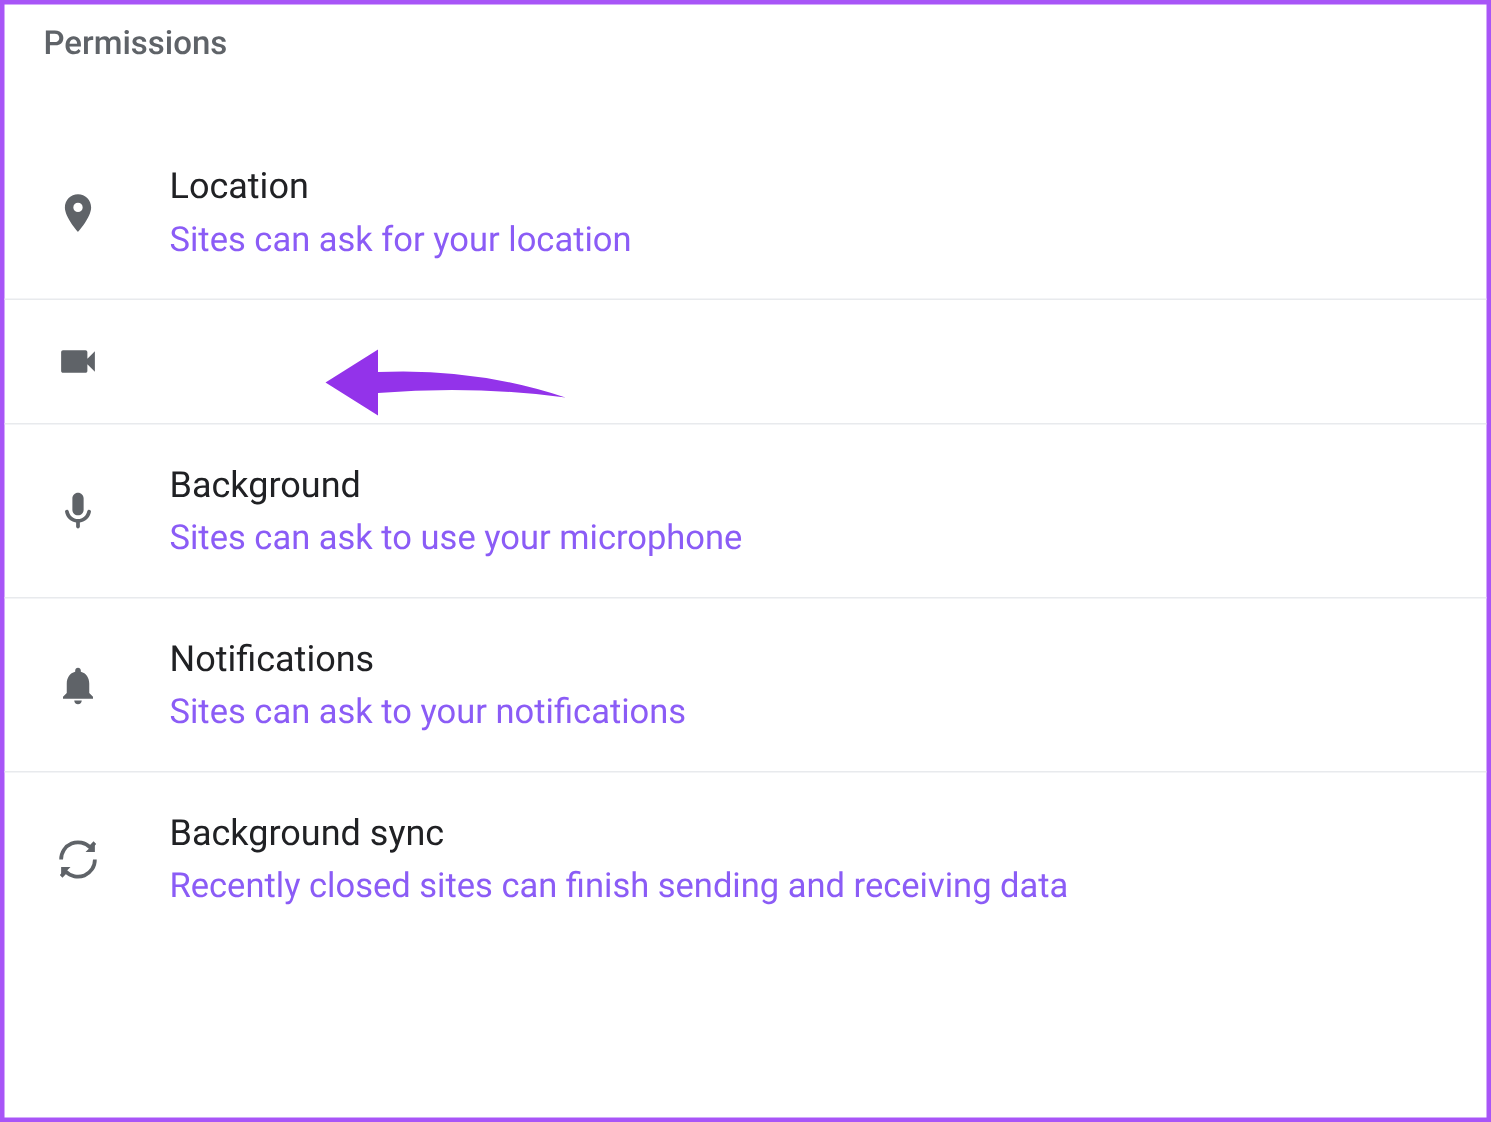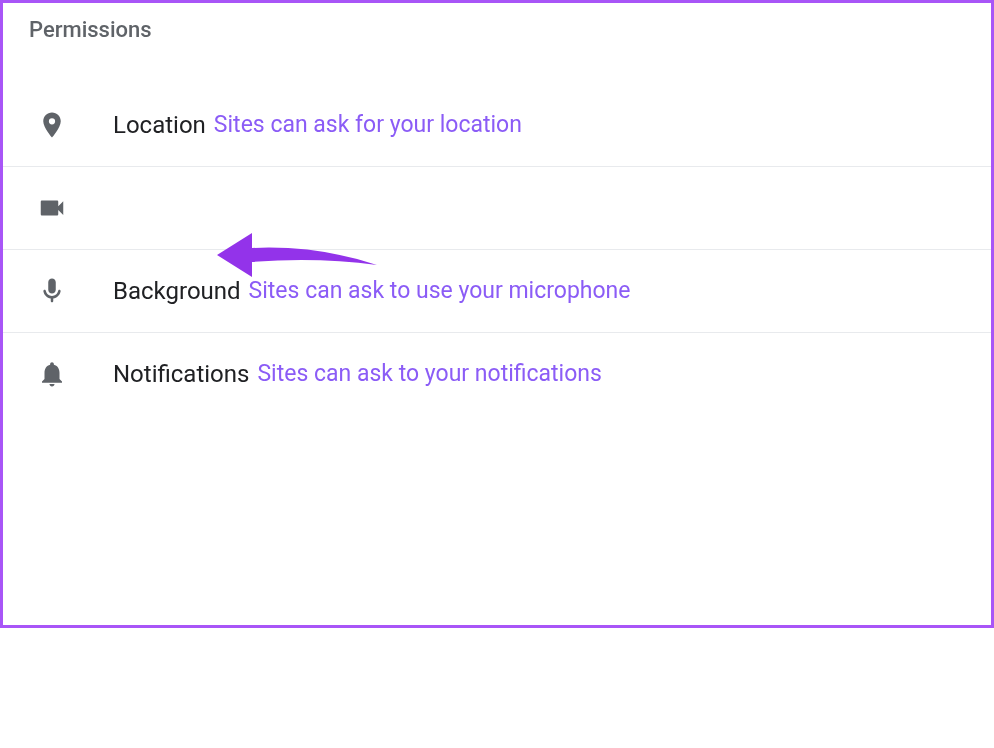--- a/index.html
+++ b/index.html
@@ -10,21 +10,21 @@
     body {
       font-family: -apple-system, BlinkMacSystemFont, "Segoe UI", Roboto, Arial, sans-serif;
       background: #fff;
       width: 994px;
       height: 748px;
       position: relative;
     }
     .panel {
       border: 3px solid #a855f7;
       width: 994px;
-      height: 628px;
+      height: 748px;
       background: #fff;
       position: relative;
     }
     .section-header {
       font-size: 22px;
       font-weight: 500;
       color: #5f6368;
       padding: 14px 0 0 26px;
     }
     .list {
@@ -48,22 +48,23 @@
       padding-left: 8px;
     }
     .icon-cell svg {
       width: 30px;
       height: 30px;
       fill: #5f6368;
     }
     .text-cell {
       flex: 1;
       display: flex;
-      flex-direction: row;
+      flex-direction: column;
       gap: 8px;
+      justify-content: center;
     }
     .row-title {
       font-size: 24px;
       font-weight: 400;
       color: #202124;
     }
     .row-subtitle {
       font-size: 23px;
       font-weight: 400;
       color: #8b5cf6;
@@ -122,20 +123,33 @@
         <svg viewBox="0 0 24 24">
             <path d="M12 22c1.1 0 2-.9 2-2h-4c0 1.1.9 2 2 2zm6-6v-5c0-3.07-1.64-5.64-4.5-6.32V4c0-.83-.67-1.5-1.5-1.5s-1.5.67-1.5 1.5v.68C7.63 5.36 6 7.92 6 11v5l-2 2v1h16v-1l-2-2z"></path>
           </svg>
       </div>
       <div class="text-cell">
         <div class="row-title">Notifications</div>
         <div class="row-subtitle">Sites can ask to your notifications</div>
       </div>
     </div>
 
+    <div class="row">
+      <div class="icon-cell">
+        <svg viewBox="0 0 24 24" style="fill:none;stroke:#5f6368;stroke-width:2;">
+            <path d="M21 12a9 9 0 01-15.5 6.4L3 21M3 12a9 9 0 0115.5-6.4L21 3"></path>
+            <path d="M21 3v5h-5M3 21v-5h5" fill="#5f6368" stroke="none"></path>
+          </svg>
+
+      </div>
+      <div class="text-cell">
+        <div class="row-title">Background sync</div>
+        <div class="row-subtitle">Recently closed sites can finish sending and receiving data</div>
+      </div>
+    </div>
 
   </div>
 
   <svg class="arrow-overlay" width="190" height="70" viewBox="0 0 190 70">
     <defs>
       <linearGradient id="arrowfill" x1="0" y1="0" x2="1" y2="0">
         <stop offset="0%" stop-color="#9333ea"></stop>
         <stop offset="100%" stop-color="#9333ea"></stop>
       </linearGradient>
     </defs>

